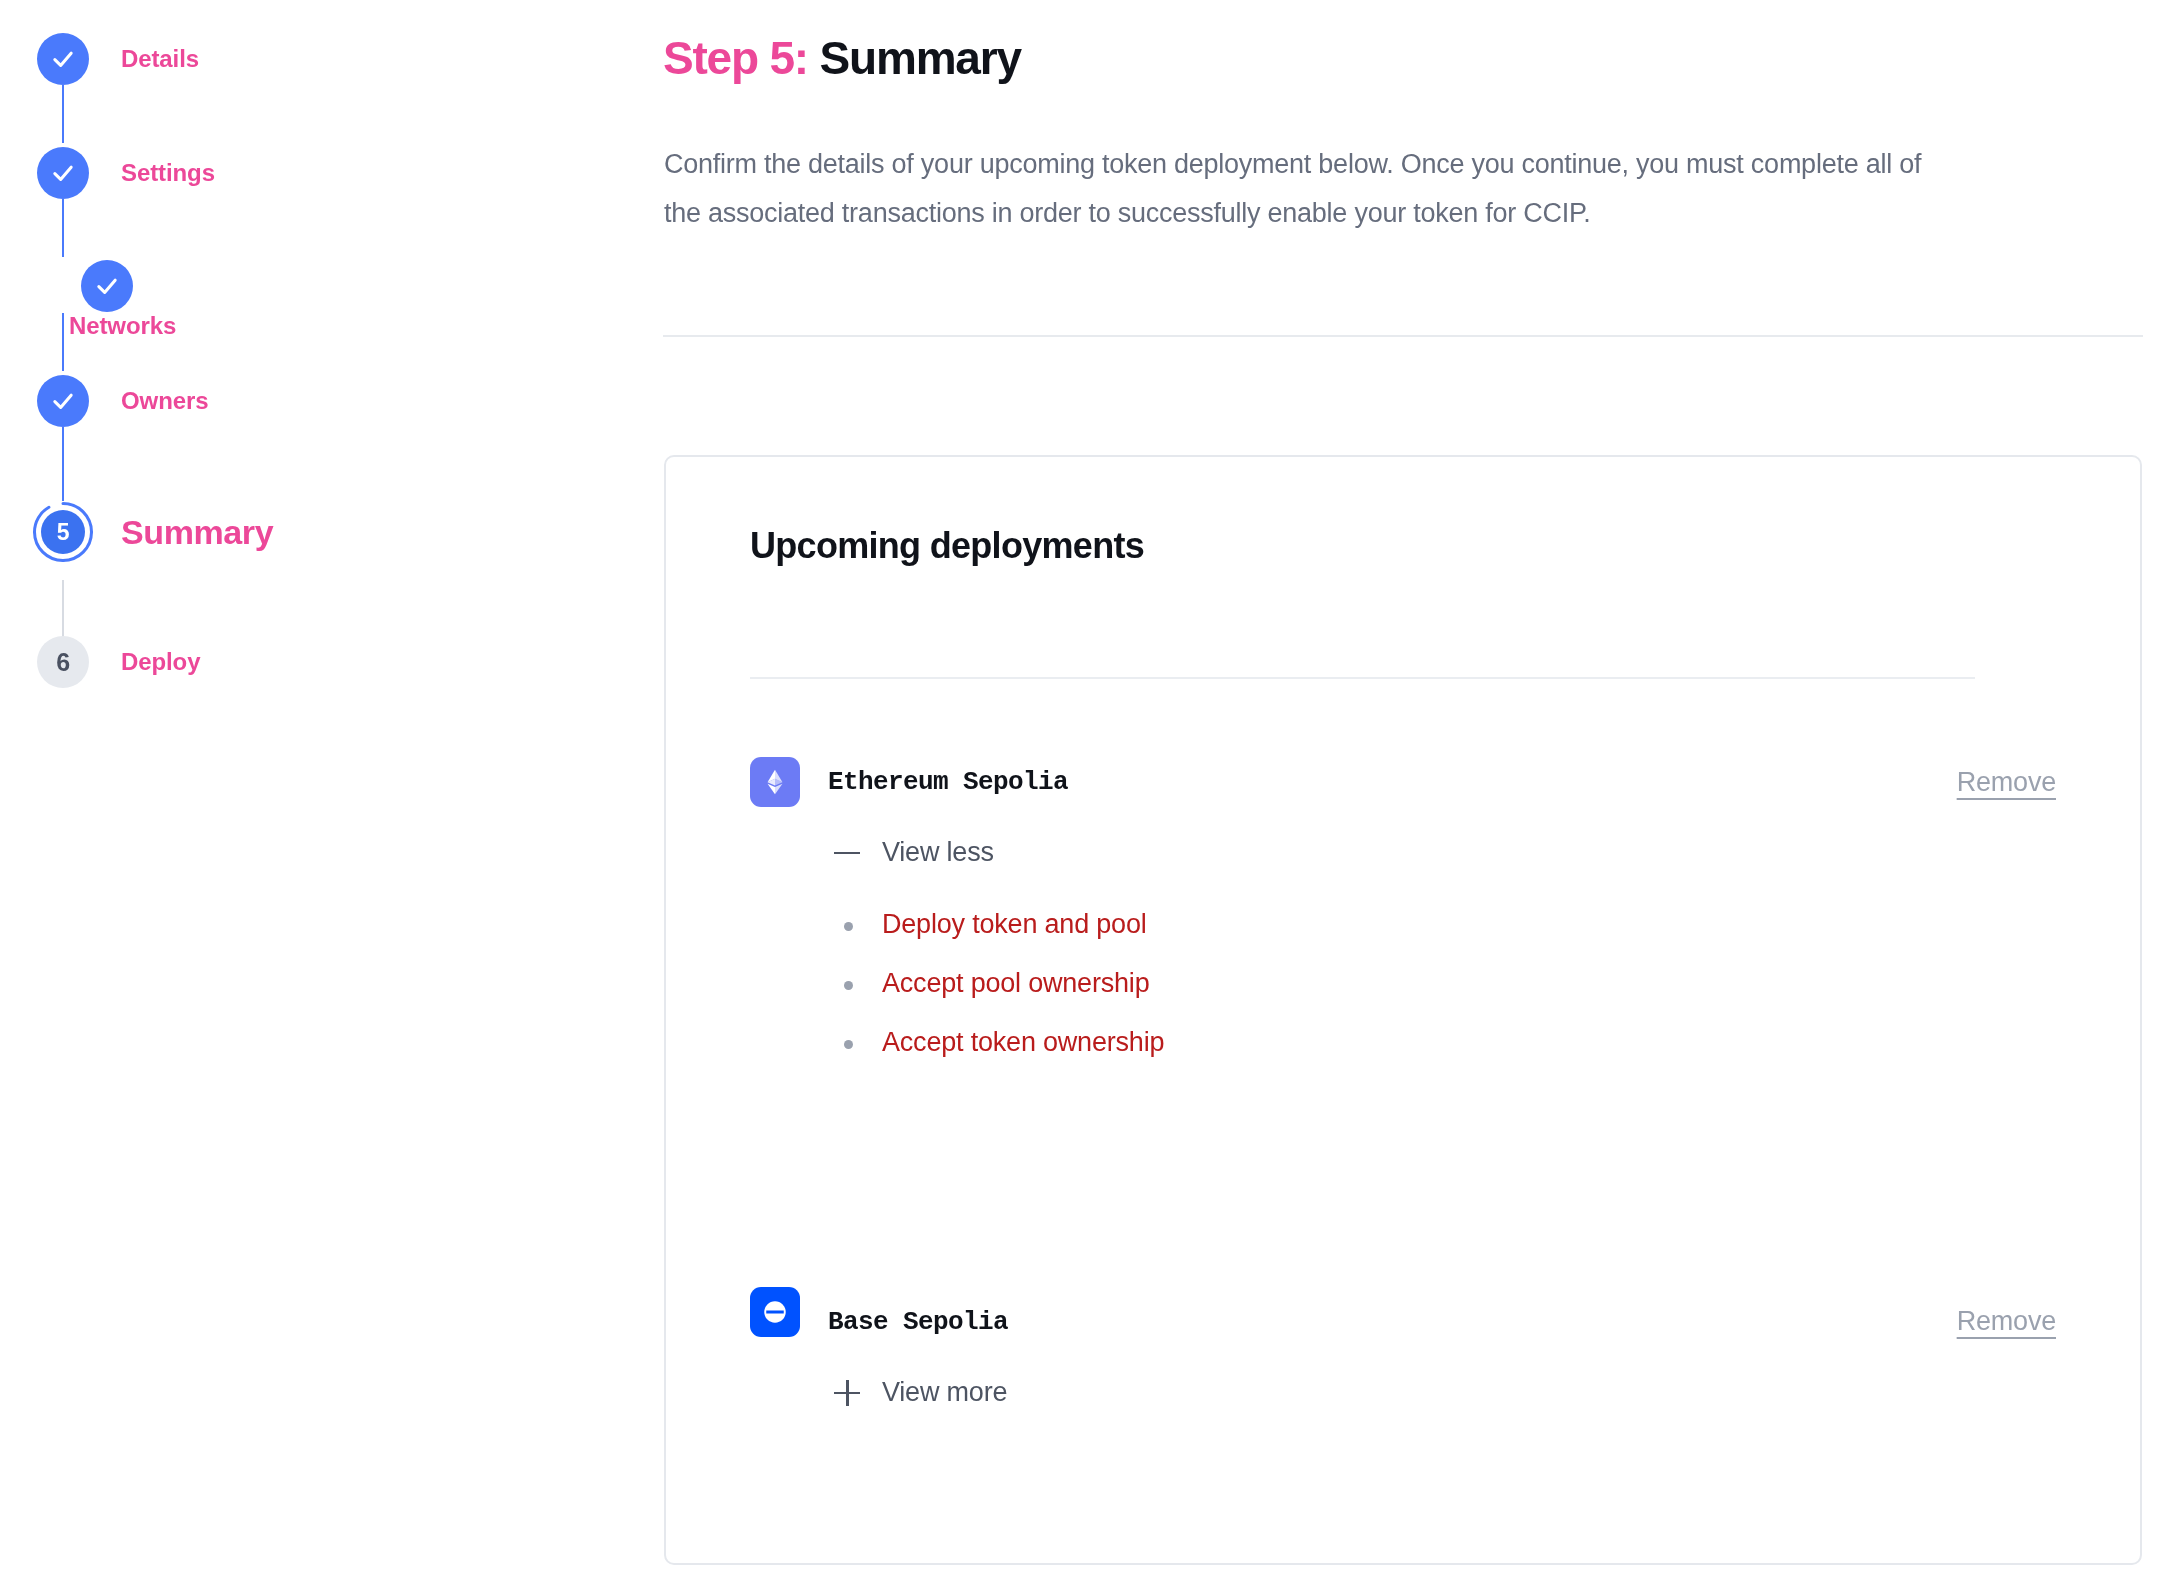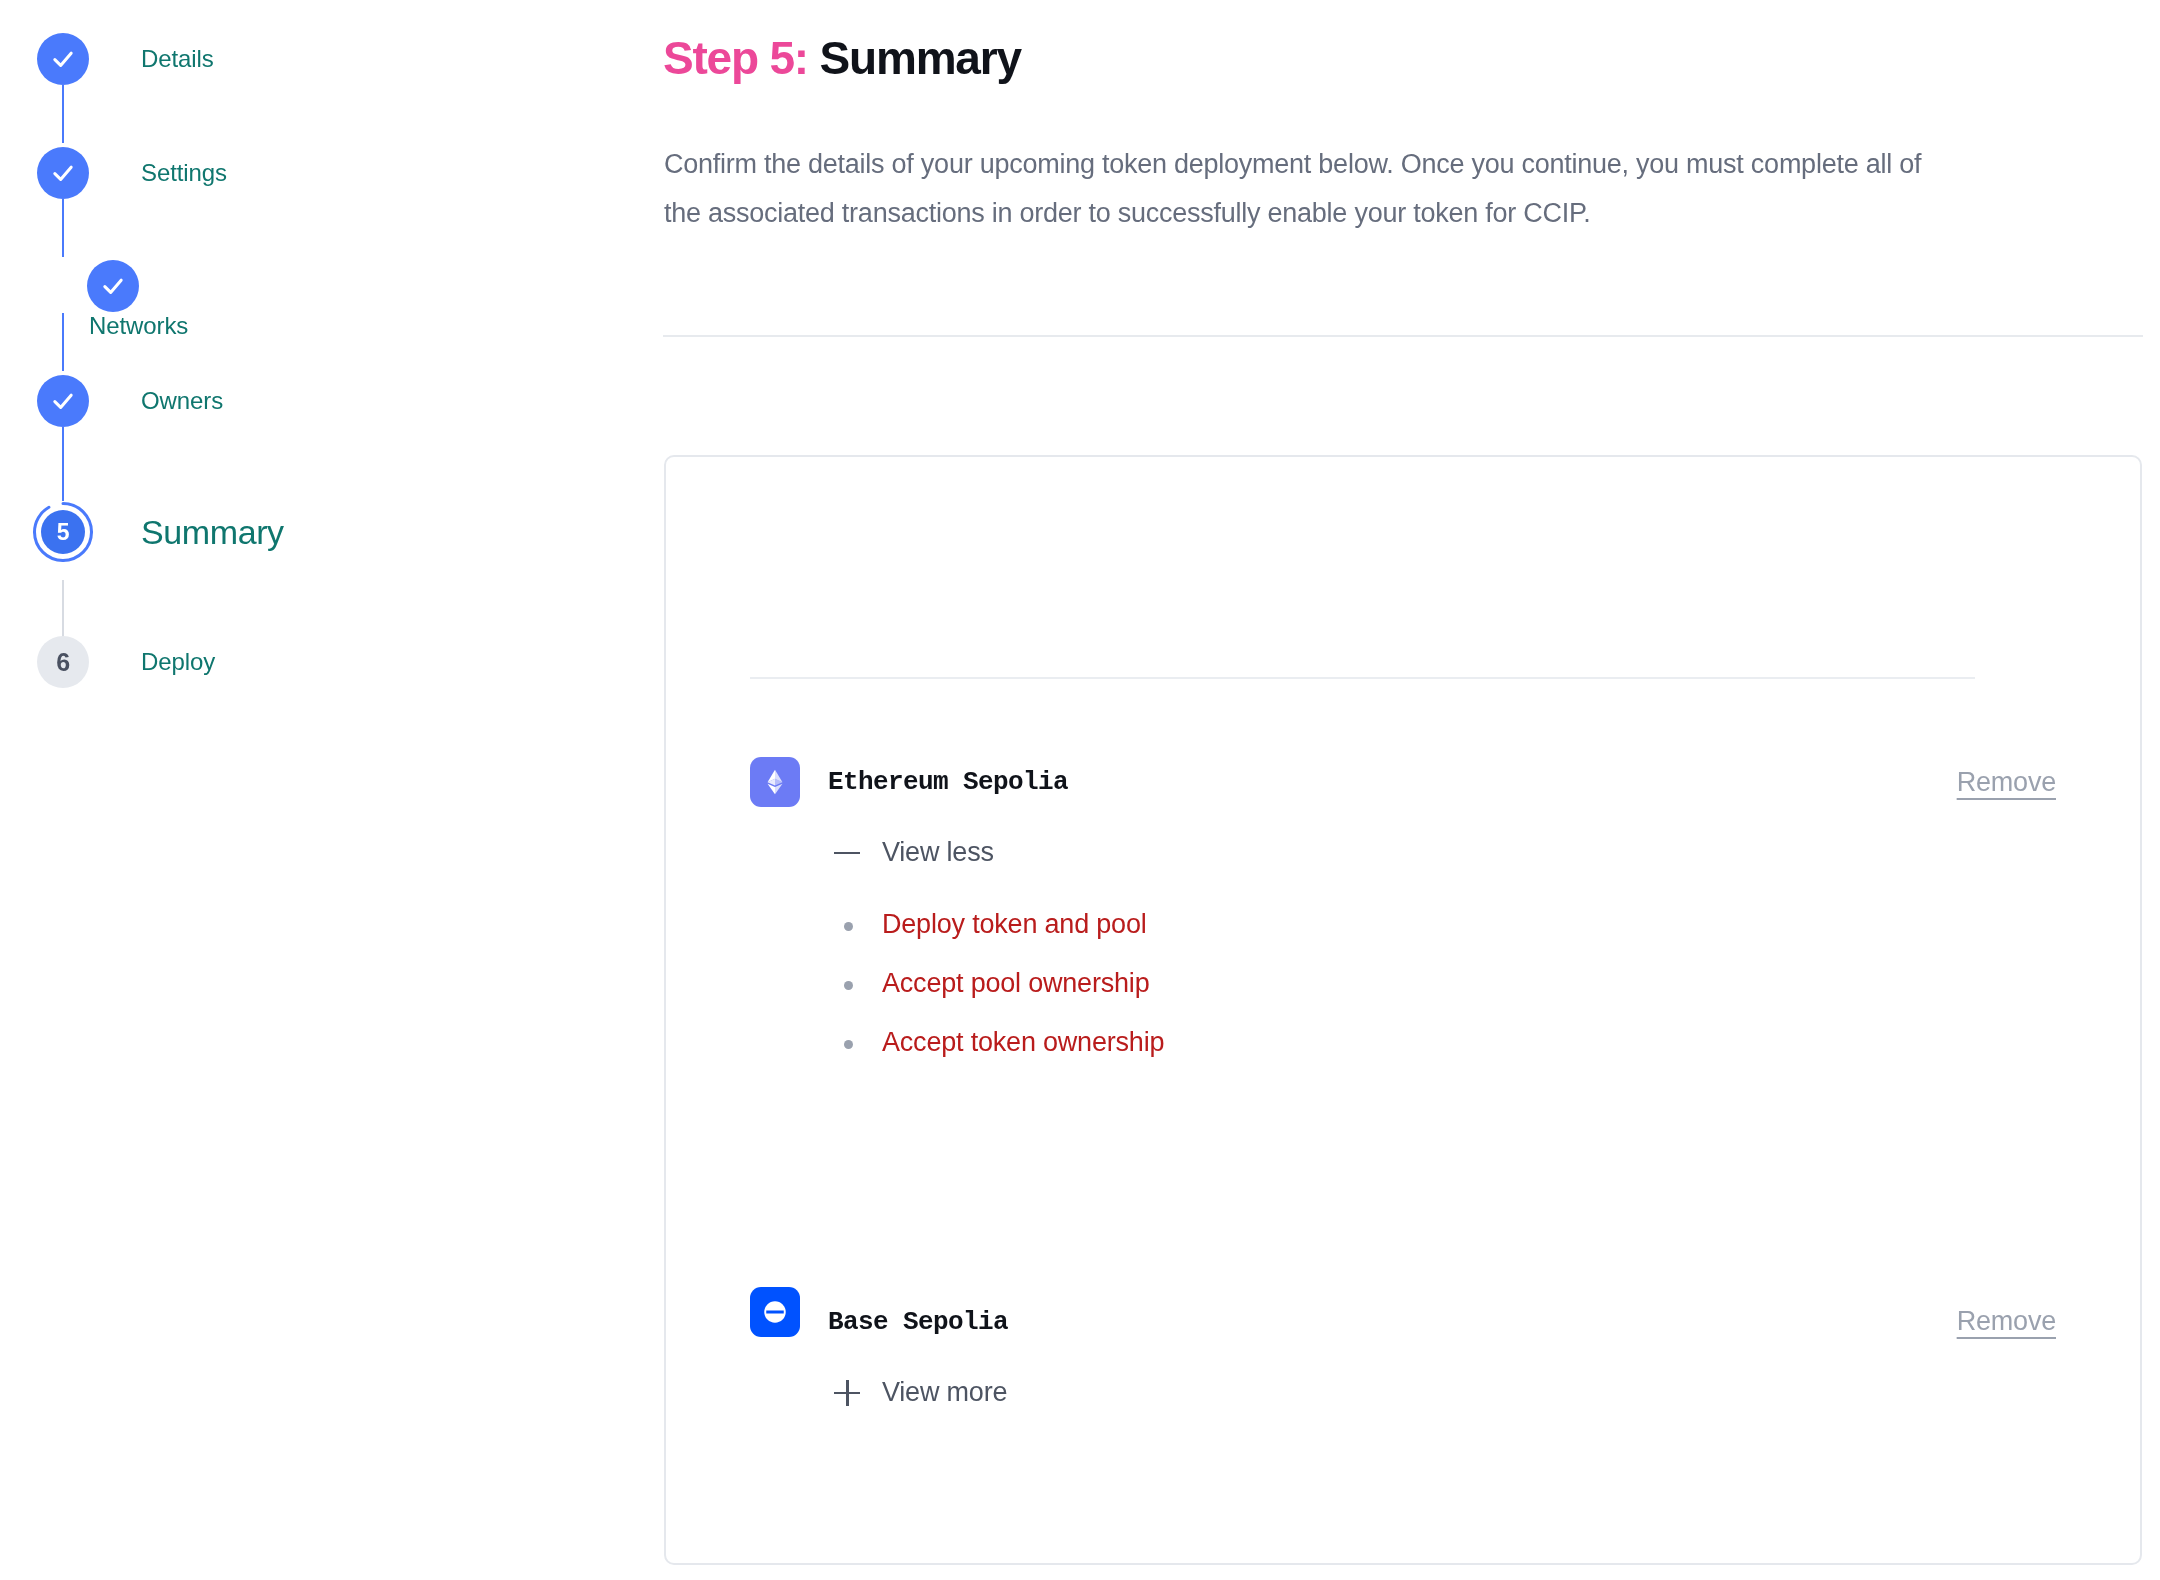--- a/index.html
+++ b/index.html
@@ -63,23 +63,23 @@
   .active-ring {
     position: absolute;
     left: -6px;
     top: -6px;
     width: 64px;
     height: 64px;
     pointer-events: none;
   }
   .check-svg { display: block; }
   .step-label {
-    margin-left: 52px;
-    color: #0f766e;
-    font-weight: 400;
+    margin-left: 32px;
+    color: #ec4899;
+    font-weight: 700;
     white-space: nowrap;
   }
   .label-sm { font-size: 24px; letter-spacing: -0.1px; }
   .label-lg { font-size: 34px; letter-spacing: -0.4px; }
   .connector {
     position: absolute;
     width: 2px;
     background: #4a7afc;
   }
   .connector.gray { background: #d7dbe2; }
@@ -332,20 +332,21 @@
     <h1 class="page-title">
       <span class="title-step">Step 5:</span>
       <span class="title-name">Summary</span>
     </h1>
 
     <p class="lede">Confirm the details of your upcoming token deployment below. Once you continue, you must complete all of the associated transactions in order to successfully enable your token for CCIP.</p>
 
     <div class="top-divider"></div>
 
     <section class="card">
+      <h2 class="card-title">Upcoming deployments</h2>
       <div class="card-divider"></div>
 
       <div class="net-block" style="top:0;">
         <div class="net-header" style="top:300px;">
           <span class="net-icon" style="background:#6C7BF5;">
             <svg width="28" height="28" viewBox="0 0 24 24">
               <path d="M12 1.6 L12 9.3 L18.4 12.2 Z" fill="#ffffff" fill-opacity="0.75"></path>
               <path d="M12 1.6 L5.6 12.2 L12 9.3 Z" fill="#ffffff"></path>
               <path d="M12 16.2 L12 22.4 L18.4 13.4 Z" fill="#ffffff" fill-opacity="0.75"></path>
               <path d="M12 22.4 L12 16.2 L5.6 13.4 Z" fill="#ffffff"></path>

